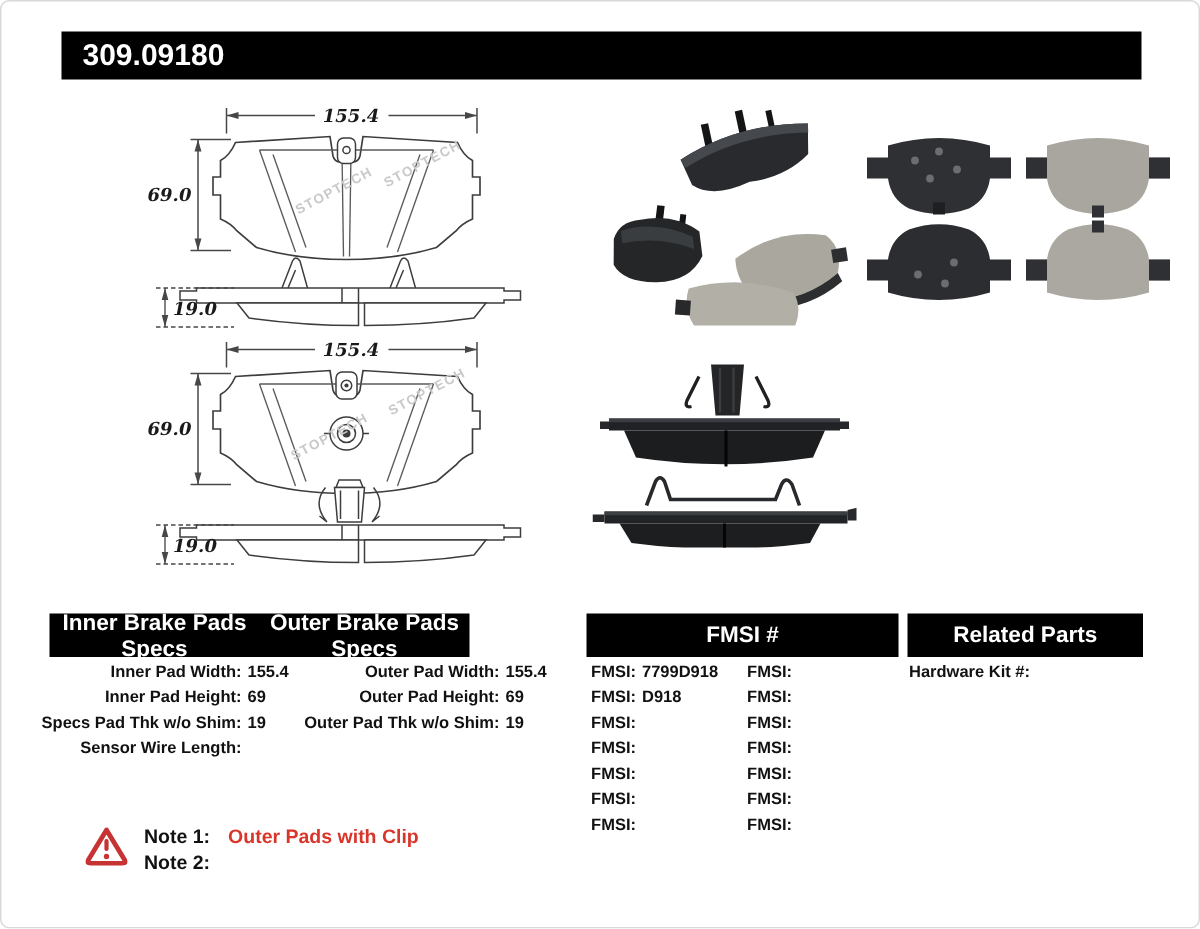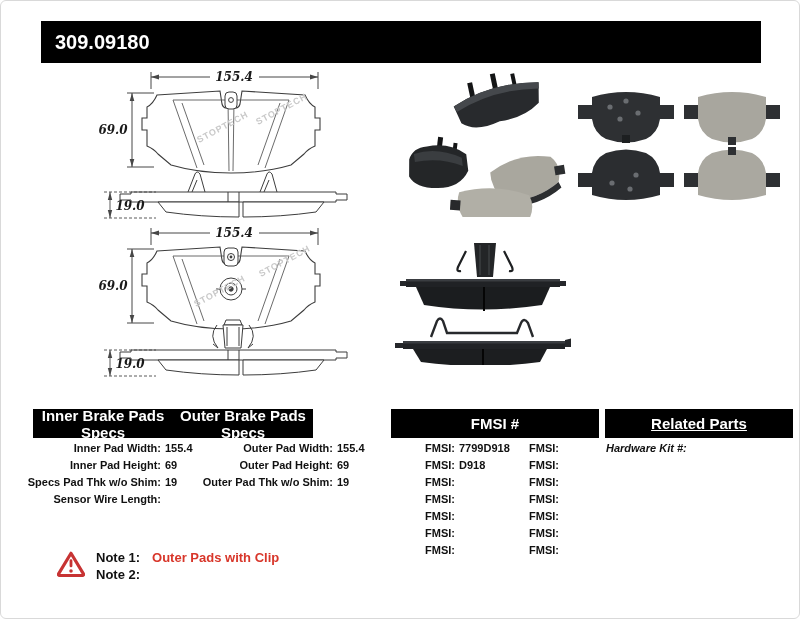--- a/index.html
+++ b/index.html
@@ -4,21 +4,21 @@
 <style>
   * { margin:0; padding:0; box-sizing:border-box; }
   html,body { background:#ffffff; }
   .page {
     position:relative; width:800px; height:619px; background:#fff;
     border:1px solid #d9d9d9; border-radius:6px; overflow:hidden;
     font-family:"Liberation Sans", sans-serif; color:#111;
   }
   
   .header-bar {
-    position:absolute; left:40px; top:20px; width:720px; height:42px;
+    position:absolute; left:40px; top:20px; width:720px; height:32px;
     background:#000; color:#fff; display:flex; align-items:center;
     justify-content:space-between; padding:0 14px; font-weight:bold; font-size:20px;
   }
   
   .drawing { position:absolute; }
   .dim {
     font-family:"DejaVu Serif", serif; font-style:italic; font-weight:bold;
     font-size:12px; fill:#1a1a1a; stroke:none;
   }
   .wm { font-family:"Liberation Sans", sans-serif; font-weight:bold; letter-spacing:1px; fill:#c9c9c9; stroke:none; }
@@ -26,27 +26,27 @@
   .photo { position:absolute; }
   
   .th-bar {
     position:absolute; top:408px; height:29px; background:#000; color:#fff;
     font-weight:bold; font-size:15px; display:flex; align-items:center; justify-content:center;
   }
   .th-bar .half { flex:1; text-align:center; }
   
   .spec-row { position:absolute; height:17px; font-size:11px; font-weight:bold; white-space:nowrap; display:flex; align-items:flex-start; }
   .lbl-r { display:inline-block; width:136px; text-align:right; }
-  .lbl-f { display:inline-block; width:30px; text-align:right;margin-left:31px; }
+  .lbl-f { display:inline-block; width:30px; text-align:right; }
   .val { display:inline-block; margin-left:4px; text-align:left; }
   .col-inner { left:24px; }
   .col-outer { left:196px;justify-content:center; }
   .col-f1 { left:393px; }
   .col-f2 { left:497px; }
-  .col-rel { left:605px;font-style:italic; }
+  .col-rel { left:605px; }
   .r0{top:441px}.r1{top:458px}.r2{top:475px}.r3{top:492px}.r4{top:509px}.r5{top:526px}.r6{top:543px}
   
   .warn-icon { position:absolute; left:56px; top:550px; }
   .note-line { position:absolute; left:95px; font-size:13px; font-weight:bold; white-space:nowrap; }
   .note-1 { top:549px; }
   .note-2 { top:566px; }
   .note-red { color:#d8362a; margin-left:12px; }
 </style>
 </head>
 <body>
@@ -255,21 +255,21 @@
     <path d="M88,36 L88,54" stroke="#050505" stroke-width="2" fill="none"></path>
   </svg>
 
   <div class="th-bar" style="left:32px; width:280px;">
     <span class="half">Inner Brake Pads Specs</span>
     <span class="half">Outer Brake Pads Specs</span>
   </div>
   <div class="th-bar" style="left:390px; width:208px;">
     <span>FMSI #</span>
   </div>
-  <div class="th-bar" style="left:604px; width:188px;text-decoration:underline;">
+  <div class="th-bar" style="left:604px; width:157px;">
     <span>Related Parts</span>
   </div>
 
   <div class="spec-row col-inner r0">
     <span class="lbl-r">Inner Pad Width:</span>
     <span class="val">155.4</span>
   </div>
   <div class="spec-row col-inner r1">
     <span class="lbl-r">Inner Pad Height:</span>
     <span class="val">69</span>

